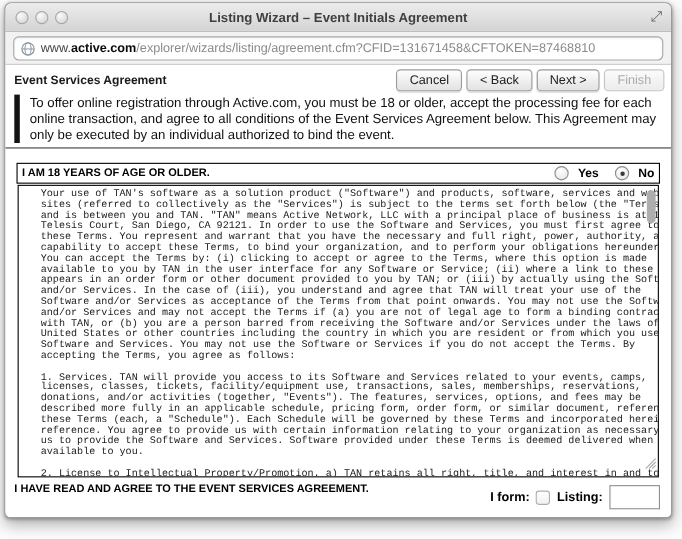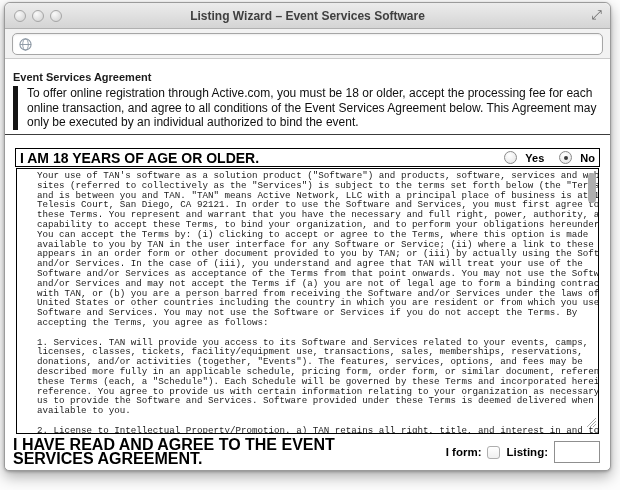--- a/index.html
+++ b/index.html
@@ -34,41 +34,41 @@
               box-shadow:inset 0 1px 2px rgba(0,0,0,.08); }
   .urltext { font-size:11.5px; white-space:nowrap; overflow:hidden; color:#444; }
   .urltext b { color:#0a0a0a; }
   .urltext .path { color:#8a8a8a; }
 
   
   .content { position:absolute; left:0; top:56px; right:0; bottom:0;
              background:#fff; border-radius:0 0 5px 5px; }
 
   .toolbar-row { position:absolute; left:8px; right:6px; top:3px; height:21px;
-                 display:flex; align-items:flex-end; justify-content:space-between; }
+                 display:flex; align-items:center; justify-content:space-between; }
   .heading { font-size:11px; font-weight:bold; color:#1c1c1c; }
   .btns { display:flex; gap:4px; }
   .wiz-btn { font-family:"Liberation Sans",sans-serif; font-size:11.5px; color:#222;
              height:20px; padding:0 11px; border:1px solid #9a9a9a; border-radius:4px;
              background:linear-gradient(#fefefe,#e2e2e2);
              box-shadow:0 1px 1px rgba(0,0,0,.12); cursor:pointer; }
   .wiz-btn.disabled { color:#ababab; border-color:#c3c3c3;
                       background:linear-gradient(#fbfbfb,#ececec); box-shadow:none; }
 
   .intro { position:absolute; left:8px; right:6px; top:27px;
            border-left:5px solid #141414; padding-left:9px;
            font-size:12px; line-height:14.5px; color:#101010; }
 
   .divider { position:absolute; left:0; right:0; top:75px; height:0;
              border-top:1px solid #3c3c3c; }
 
   .age-box { position:absolute; left:10px; right:10px; top:89px; height:19px;
              border:1px solid #000; background:#fff;
              display:flex; align-items:center; }
-  .age-label { font-size:14px; font-weight:bold; color:#000; padding-left:4px;
+  .age-label { font-size:10px; font-weight:bold; color:#000; padding-left:4px;
                flex:1; white-space:nowrap; }
   .radios { display:flex; align-items:flex-end; gap:8px; padding-right:4px; }
   .radio { width:13px; height:13px; border-radius:50%;
            border:1px solid #8a8a8a;
            background:radial-gradient(circle at 40% 30%, #ffffff, #e3e3e3);
            position:relative; cursor:pointer; display:inline-block; }
   .radio.checked::after { content:""; position:absolute; left:3.5px; top:3.5px;
            width:4px; height:4px; border-radius:50%; background:#3a3a3a; }
   .radio-label { font-size:11px; font-weight:bold; color:#000; margin-right:7px; }
   .radio-label:last-child { margin-right:0; }
@@ -77,21 +77,21 @@
            border:1px solid #000; background:#fff; overflow:hidden;padding-left:17px; }
   .terms pre { font-family:"Liberation Mono", monospace; font-size:9.2px;
                line-height:9.8px; color:#1c1c1c; padding:2px 3px;
                white-space:pre; }
   .thumb { position:absolute; right:2px; top:4px; width:8px; height:30px;
            border-radius:4px; background:#aeaeae; }
   .grip { position:absolute; right:1px; bottom:1px; }
 
   .footer { position:absolute; left:8px; right:10px; top:379px; height:32px; }
   .statement { position:absolute; left:0; top:0; max-width:345px;
-               font-size:16px; font-weight:bold; line-height:13.5px; color:#000; }
+               font-size:10px; font-weight:bold; line-height:13.5px; color:#000; }
   .agree-controls { position:absolute; right:0; top:3px; display:flex;
                     align-items:center; gap:6px; }
   .ctl-label { font-size:11.5px; font-weight:bold; color:#000; white-space:nowrap; }
   .checkbox { width:13px; height:13px; border:1px solid #aeaeae; border-radius:3px;
               background:linear-gradient(#ffffff,#f0f0f0); cursor:pointer;
               display:inline-block; }
   .initials { width:46px; height:22px; border:1px solid #8f8f8f; background:#fff;
               font-family:"Liberation Sans",sans-serif; font-size:12px;
               padding:0 3px; }
 </style>
@@ -100,40 +100,47 @@
 
 <div class="stage">
   <div class="window">
 
     <div class="titlebar">
       <div class="lights">
         <span class="light"></span>
         <span class="light"></span>
         <span class="light"></span>
       </div>
-      <div class="wtitle">Listing Wizard – Event Services Software</div>
+      <div class="wtitle">Listing Wizard – Event Initials Agreement</div>
       <div class="fsicon">⤢</div>
     </div>
 
     <div class="urlrow">
       <div class="urlfield">
         <span style="display:inline-flex;">
           <svg width="13" height="13" viewBox="0 0 14 14">
             <circle cx="7" cy="7" r="6" fill="none" stroke="#8b97a3" stroke-width="1.2"></circle>
             <ellipse cx="7" cy="7" rx="3" ry="6" fill="none" stroke="#8b97a3" stroke-width="1"></ellipse>
             <line x1="1" y1="7" x2="13" y2="7" stroke="#8b97a3" stroke-width="1"></line>
           </svg>
         </span>
+        <span class="urltext"><span>www.</span><b>active.com</b><span class="path">/explorer/wizards/listing/agreement.cfm?CFID=131671458&amp;CFTOKEN=87468810</span></span>
       </div>
     </div>
 
     <div class="content">
 
       <div class="toolbar-row">
         <div class="heading">Event Services Agreement</div>
+        <div class="btns">
+          <button class="wiz-btn">Cancel</button>
+          <button class="wiz-btn">&lt; Back</button>
+          <button class="wiz-btn">Next &gt;</button>
+          <button class="wiz-btn disabled">Finish</button>
+        </div>
       </div>
 
       <div class="intro">
         <span>To offer online registration through Active.com, you must be 18 or older, accept the processing fee for each online transaction, and agree to all conditions of the Event Services Agreement below. This Agreement may only be executed by an individual authorized to bind the event.</span>
       </div>
 
       <div class="divider"></div>
 
       <div class="age-box">
         <span class="age-label">I AM 18 YEARS OF AGE OR OLDER.</span>

